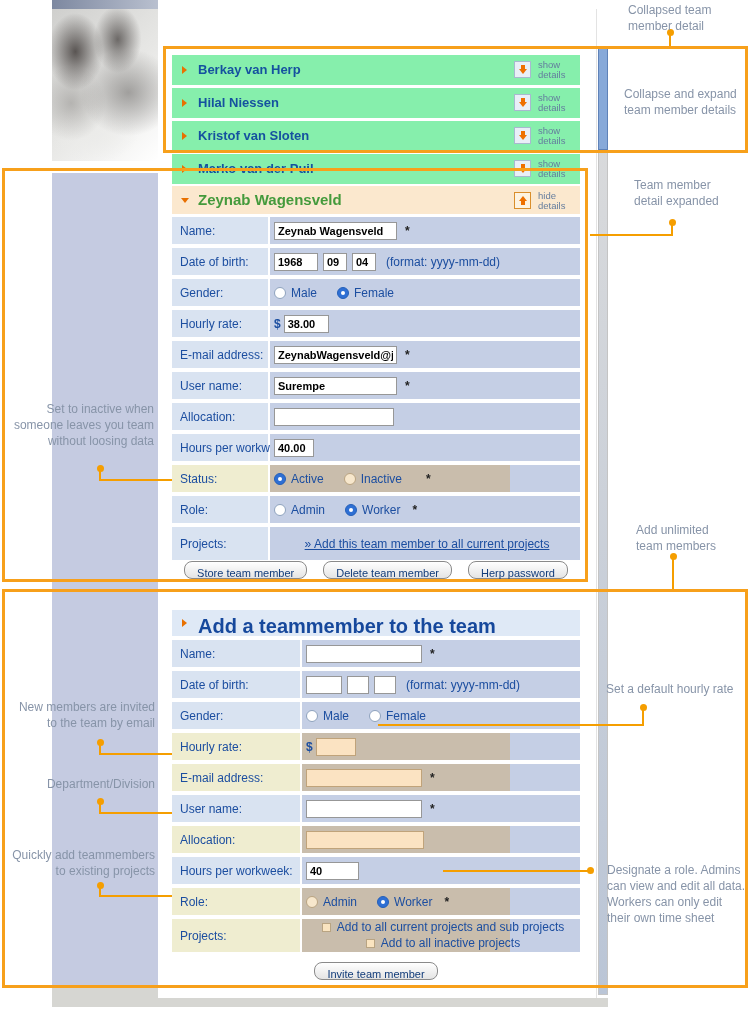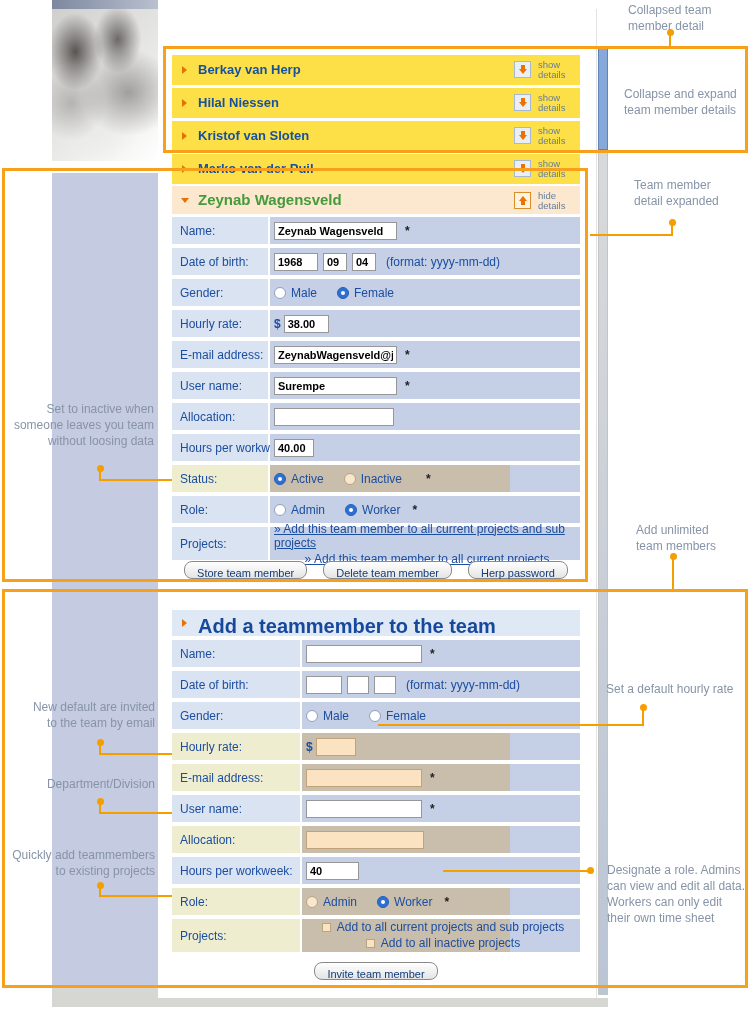--- a/index.html
+++ b/index.html
@@ -23,21 +23,21 @@
   .main{left:158px;top:9px;width:438px;height:989px;background:#fff;border-right:1px solid #E3E3E3;}
   .main-foot{left:158px;top:998px;width:450px;height:9px;background:#D6D6D2;}
   .scroll-track{left:598px;top:46px;width:10px;height:949px;
           background:linear-gradient(#dcdcdc,#bac5d6);border:1px solid #c4c4c4;box-sizing:border-box;}
   .scroll-thumb{position:absolute;left:-1px;top:-1px;width:10px;height:104px;background:#87A9D9;
           border:1px solid #5f82b8;box-sizing:border-box;}
 
   .note{left:168px;top:28px;width:420px;font-size:11px;font-style:italic;color:#4F4F4F;}
 
   
-  .crow{position:absolute;left:172px;width:408px;height:30px;background:#fde047;}
+  .crow{position:absolute;left:172px;width:408px;height:30px;background:#86efac;}
   .crow .nm{position:absolute;left:26px;top:7px;font-size:13px;font-weight:bold;color:#15519F;}
   .it{}
   .triR{position:absolute;width:0;height:0;border-top:4px solid transparent;
         border-bottom:4px solid transparent;border-left:5px solid #E87000;}
   .triD{position:absolute;width:0;height:0;border-left:4px solid transparent;
         border-right:4px solid transparent;border-top:5px solid #E87000;}
   .sdbox{position:absolute;left:342px;top:6px;width:17px;height:17px;background:#E9EFF7;
         border:1px solid #A8B9CF;box-sizing:border-box;}
   .phead .sdbox{background:#FDF3E1;border-color:#D98E2B;}
   .sdtxt{position:absolute;left:366px;top:5px;font-size:9.5px;line-height:10px;color:#647D9E;white-space:pre-line;}
@@ -252,21 +252,20 @@
       <span class="radio"></span>
         <span>Admin</span>
       <span class="radio sel gap"></span>
         <span>Worker</span>
       <span class="req" style="margin-left:12px">*</span>
     </div>
   </div>
   <div class="frow tall" style="top:527px">
     <div class="lbl">Projects:</div>
     <div class="val links">
-      <a href="#">» Add this team member to all current projects and sub projects</a>
       <a href="#">» Add this team member to all current projects</a>
     </div>
   </div>
   <div class="btnrow">
     <button class="btn">Store team member</button>
     <button class="btn">Delete team member</button>
     <button class="btn">Herp password</button>
   </div>
 
   <div class="bhead">
@@ -400,21 +399,21 @@
   <div class="ann" style="left:624px;top:86px;width:130px">Collapse and expand
 team member details</div>
   <div class="ann" style="left:634px;top:177px;width:118px">Team member
 detail expanded</div>
   <div class="ann r" style="left:2px;top:401px;width:152px">Set to inactive when
 someone leaves you team
 without loosing data</div>
   <div class="ann c" style="left:636px;top:522px;width:112px">Add unlimited
 team members</div>
   <div class="ann" style="left:606px;top:681px;width:148px">Set a default hourly rate</div>
-  <div class="ann r" style="left:10px;top:699px;width:145px">New default are invited
+  <div class="ann r" style="left:10px;top:699px;width:145px">New members are invited
 to the team by email</div>
   <div class="ann r" style="left:10px;top:776px;width:145px">Department/Division</div>
   <div class="ann r" style="left:2px;top:847px;width:153px">Quickly add teammembers
 to existing projects</div>
   <div class="ann" style="left:607px;top:862px;width:146px">Designate a role. Admins
 can view and edit all data.
 Workers can only edit
 their own time sheet</div>
 
 </div>

